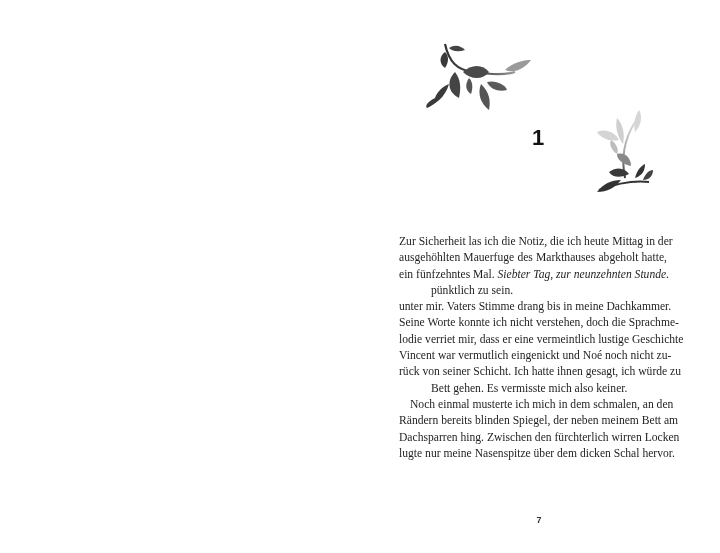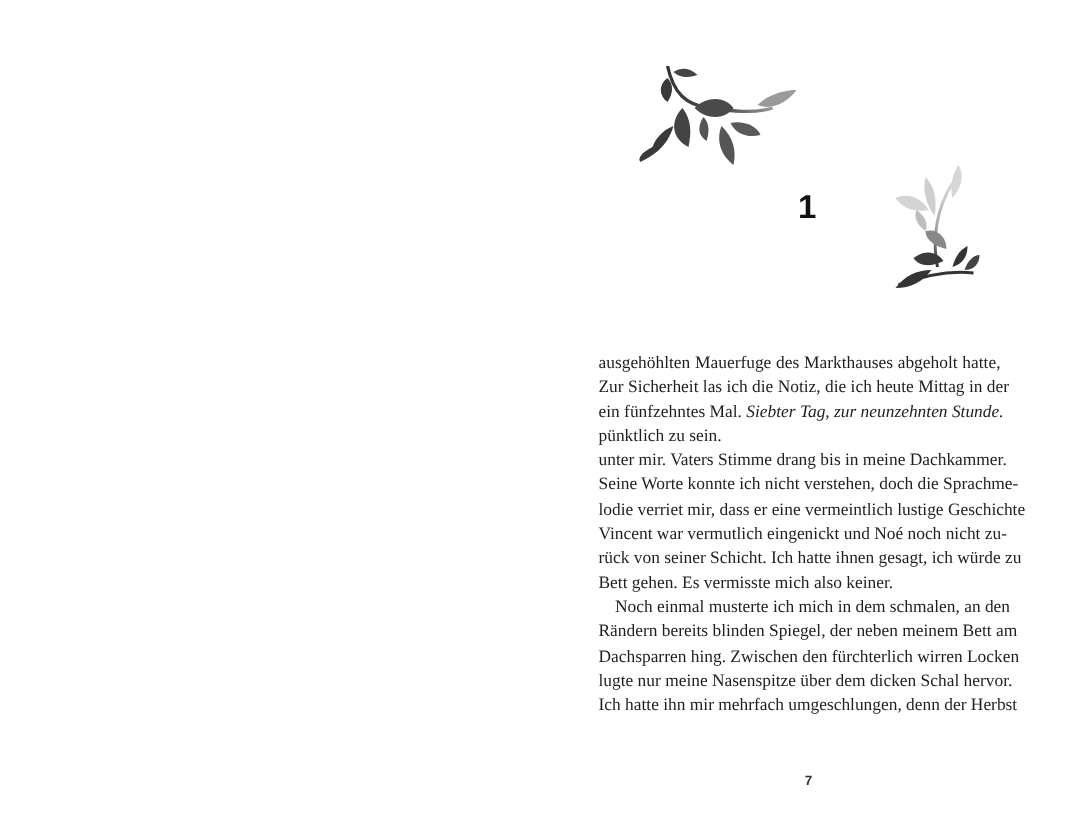--- a/index.html
+++ b/index.html
@@ -20,21 +20,21 @@
     font-weight: bold; font-size: 22px; line-height: 28px; color: #111;
   }
   .body-text {
     position: absolute; left: 399px; top: 234px; width: 268px;
     font-size: 11.6px; line-height: 16.3px; color: #1e1e1e;
   }
   .body-text .line {
     display: block; white-space: nowrap;
     text-align: justify; text-align-last: justify;
   }
-  .body-text .line.last { text-align-last: left; }
+  .body-text .line.last { text-align-last: left; margin-left: 32px; }
   .body-text .line.indent { text-indent: 11px; }
   .body-text em { font-style: italic; }
   .page-number {
     position: absolute; left: 533px; top: 515px; width: 12px; text-align: center;
     font-family: "Liberation Sans", "DejaVu Sans", sans-serif;
     font-size: 9px; font-weight: bold; color: #333;
   }
 </style>
 </head>
 <body>
@@ -80,34 +80,33 @@
     <path d="M40 70 C42 62,46 58,50 56 C50 64,46 68,40 70Z" fill="#333"></path>
     <path d="M48 72 C50 66,54 62,58 62 C58 68,54 72,48 72Z" fill="#444"></path>
     <path d="M22 46 C30 44,36 50,36 58 C28 56,22 52,22 46Z" fill="#888"></path>
     <path d="M2 24 C10 20,20 24,24 32 C14 34,6 30,2 24Z" fill="#d4d4d4"></path>
     <path d="M22 10 C28 16,30 26,28 36 C22 28,20 18,22 10Z" fill="#cfcfcf"></path>
     <path d="M44 2 C48 8,46 18,40 24 C38 16,40 8,44 2Z" fill="#d6d6d6"></path>
     <path d="M16 32 C22 36,24 42,22 46 C16 42,14 36,16 32Z" fill="#bdbdbd"></path>
   </svg>
 
   <div class="body-text">
+    <span class="line">Zur Sicherheit las ich die Notiz, die ich heute Mittag in der</span>
     <span class="line">ausgehöhlten Mauerfuge des Markthauses abgeholt hatte,</span>
-    <span class="line">Zur Sicherheit las ich die Notiz, die ich heute Mittag in der</span>
     <span class="line"><span>ein fünfzehntes Mal. </span><em>Siebter Tag, zur neunzehnten Stunde.</em></span>
 
     <span class="line last">pünktlich zu sein.</span>
 
     <span class="line">unter mir. Vaters Stimme drang bis in meine Dachkammer.</span>
     <span class="line">Seine Worte konnte ich nicht verstehen, doch die Sprachme-</span>
     <span class="line">lodie verriet mir, dass er eine vermeintlich lustige Geschichte</span>
     <span class="line">Vincent war vermutlich eingenickt und Noé noch nicht zu-</span>
     <span class="line">rück von seiner Schicht. Ich hatte ihnen gesagt, ich würde zu</span>
     <span class="line last">Bett gehen. Es vermisste mich also keiner.</span>
 
     <span class="line indent">Noch einmal musterte ich mich in dem schmalen, an den</span>
     <span class="line">Rändern bereits blinden Spiegel, der neben meinem Bett am</span>
     <span class="line">Dachsparren hing. Zwischen den fürchterlich wirren Locken</span>
     <span class="line">lugte nur meine Nasenspitze über dem dicken Schal hervor.</span>
-    <span class="line">Ich hatte ihn mir mehrfach umgeschlungen, denn der Herbst</span>
   </div>
 
   <div class="page-number">7</div>
 </div>
 
 </body></html>

